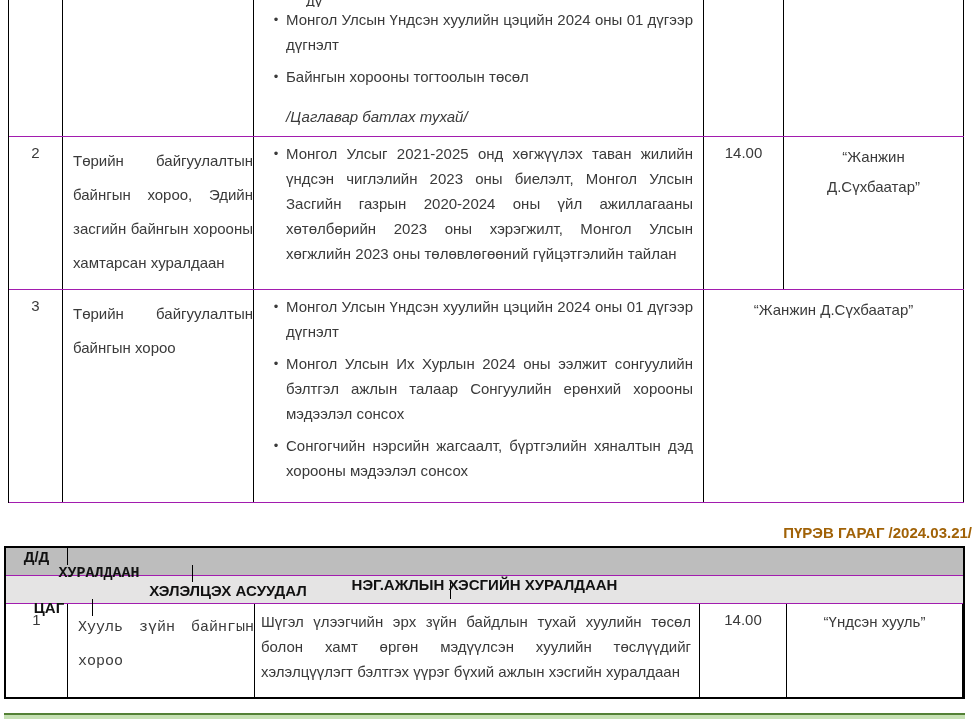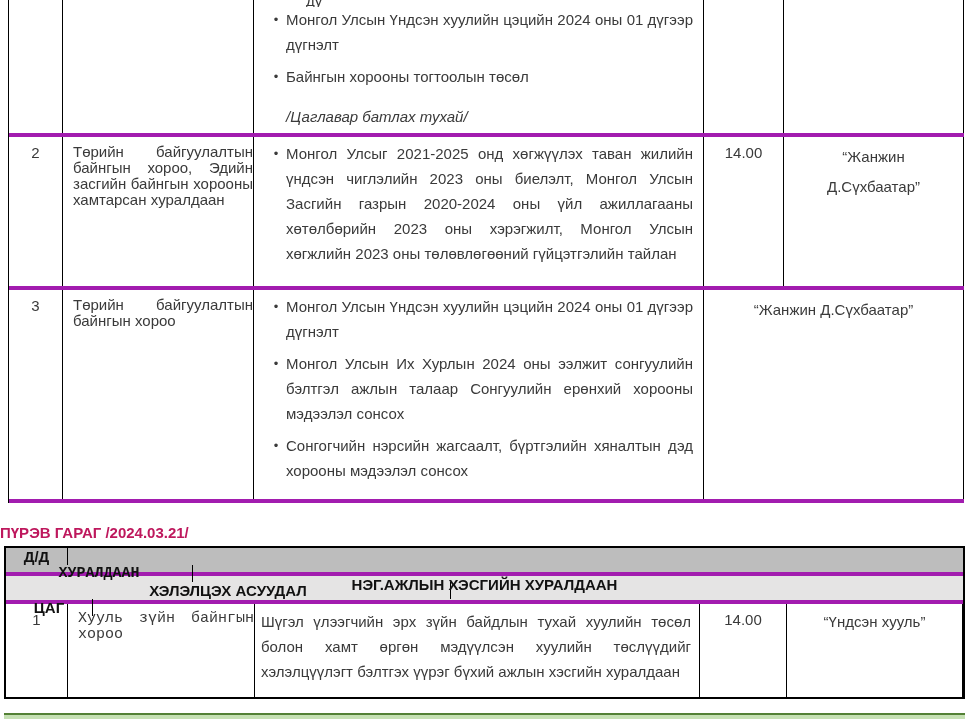--- a/index.html
+++ b/index.html
@@ -8,54 +8,54 @@
     position: relative;
     background: #ffffff;
     font-family: "Liberation Sans", sans-serif;
     font-size: 15px;
     color: #3a3a3a;
     overflow: hidden;
   }
 
   
   .tbl { position: absolute; }
-  .tr  { display: flex; border-bottom: 4px solid #a21caf; }
+  .tr  { display: flex; border-bottom: 1px solid #a21caf; }
   .td  { border-right: 1px solid #000; overflow: hidden; }
 
   
   .t1 { left: 8px; top: 0; width: 956px; border-left: 1px solid #000; }
   .t1 .c1 { width: 54px;  flex: none; }
   .t1 .c2 { width: 191px; flex: none; }
   .t1 .c3 { width: 450px; flex: none; }
   .t1 .c4 { width: 80px;  flex: none; }
   .t1 .c5 { flex: 1; text-align: center; }
   .r-partial { height: 137px; }
   .r2 { height: 153px; }
   .r3 { height: 213px; }
 
   .numcell  { text-align: center; padding-top: 7px; }
-  .sesscell { padding: 7px 0 0 10px; text-align: justify; line-height: 16px; }
+  .sesscell { padding: 7px 0 0 10px; text-align: justify; line-height: 34px; }
   .agcell   { padding: 4px 10px 0 12px; line-height: 25px; }
   .li       { display: flex; margin-bottom: 7px; }
   .bu       { width: 20px; flex: none; text-align: center; font-size: 13px; }
   .litext   { flex: 1; text-align: justify; }
   .note     { margin-left: 20px; margin-top: 15px; font-style: italic; }
   .timecell { text-align: center; padding-top: 7px; }
   .venuecell{ text-align: center; padding: 5px 28px 0; line-height: 30px; }
 
   .clip-frag { height: 7px; overflow: hidden; margin-left: 40px; }
   .clip-frag span { display: block; margin-top: -12px; }
 
   .r-partial .agcell { padding-top: 0; }
   .r-partial .li:first-of-type { margin-top: 9px; }
 
   
   .heading {
     position: absolute; top: 524px; left: 0; width: 100%;
-    text-align: left; font-weight: bold; color: #be185d;
+    text-align: right; font-weight: bold; color: #a16207;
   }
 
   
   .t2 { left: 4px; top: 546px; width: 961px; border: 2px solid #000; border-bottom: none; }
   .t2 .c1 { width: 62px;  flex: none; }
   .t2 .c2 { width: 187px; flex: none; font-family: Liberation Mono, monospace; }
   .t2 .c3 { width: 445px; flex: none; }
   .t2 .c4 { width: 87px;  flex: none; }
   .t2 .c5 { flex: 1; }
 

